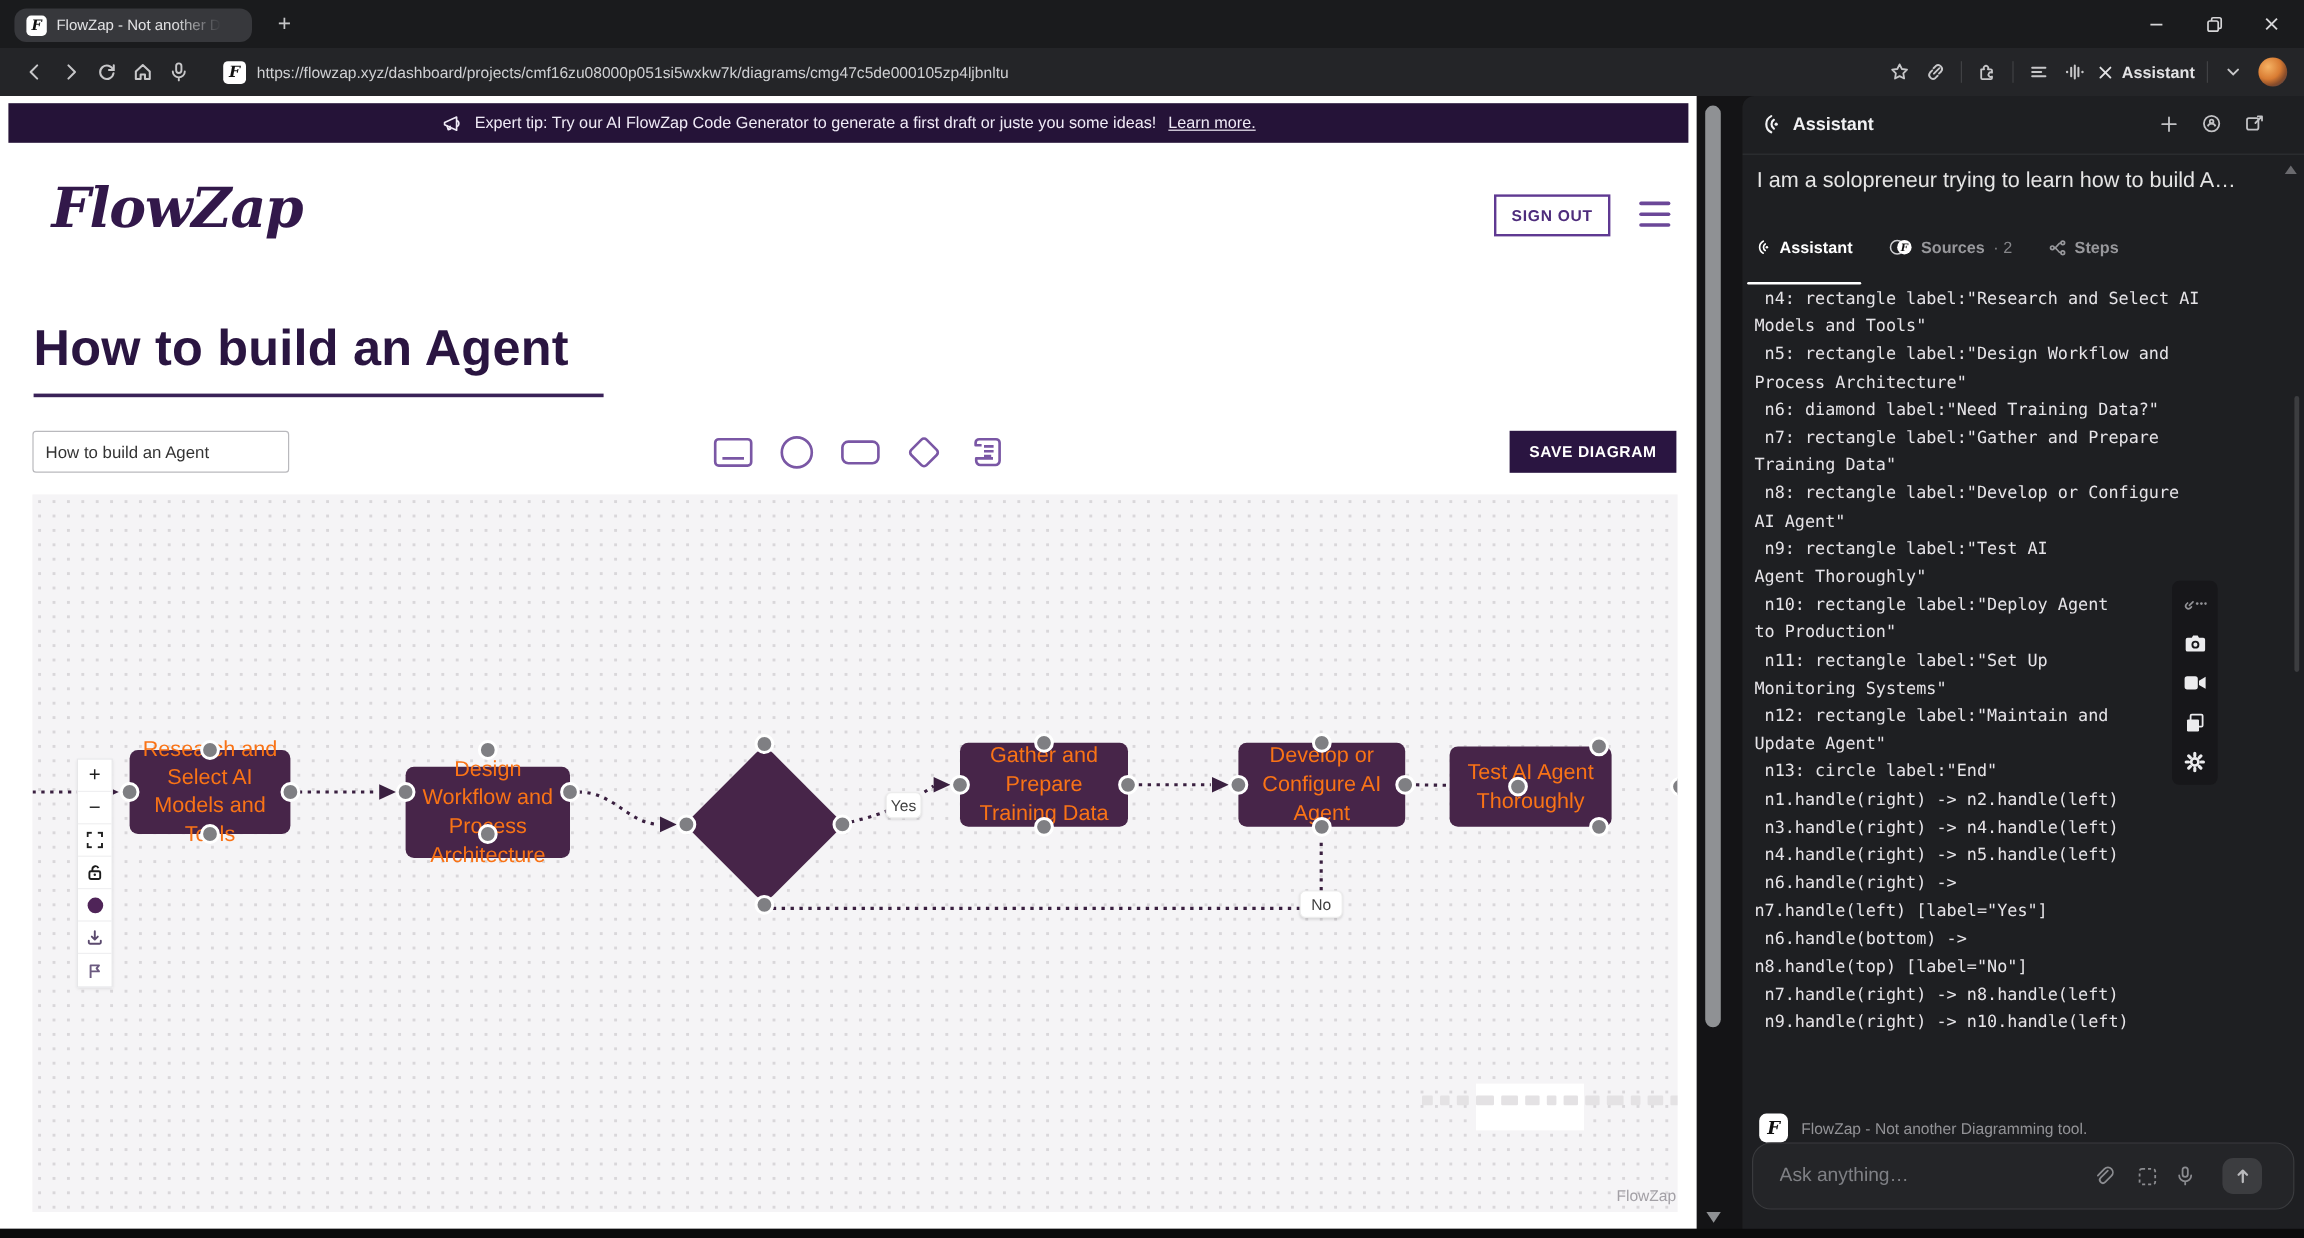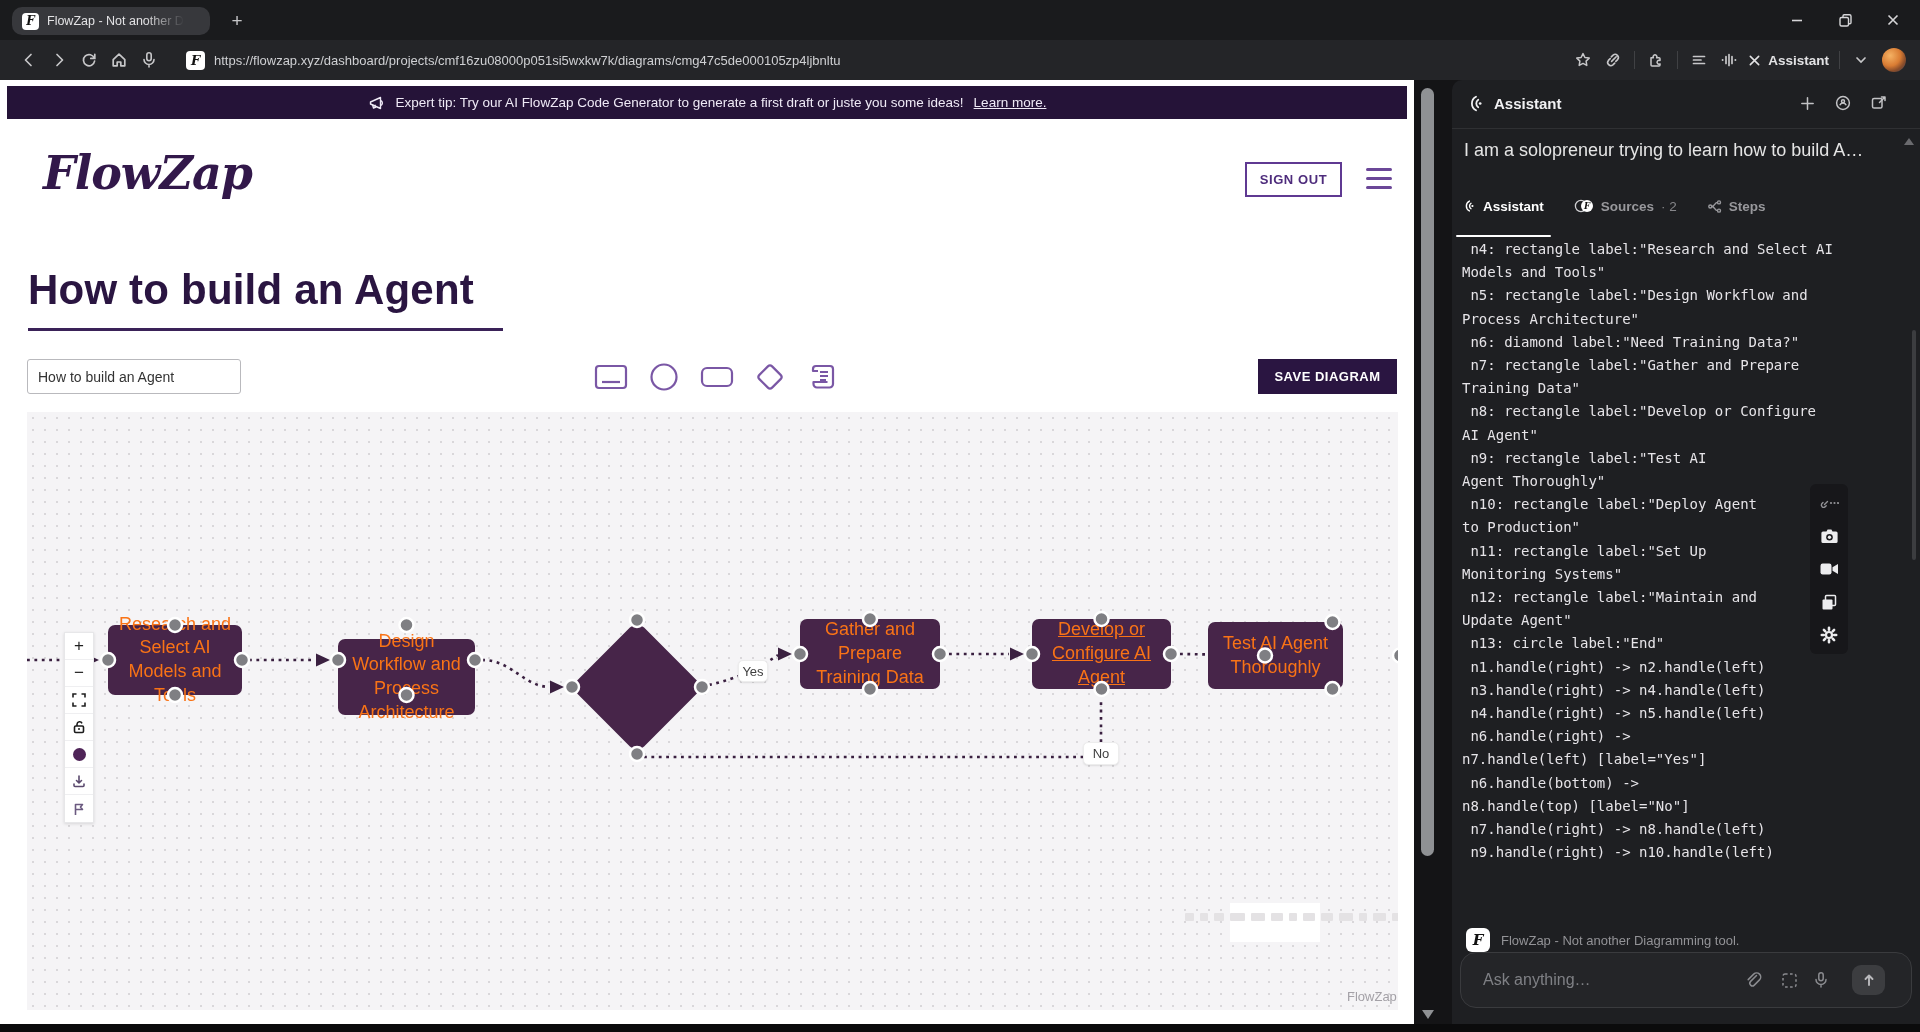--- a/index.html
+++ b/index.html
@@ -272,21 +272,21 @@
         <polygon points="537,275 523,268.5 523,281.5"></polygon>
         <polygon points="765,242 751,235.5 751,248.5"></polygon>
         <polygon points="997,242 983,235.5 983,248.5"></polygon>
         <polygon points="1230,243.5 1216,237 1216,250.5"></polygon>
       </svg>
       <div id="nodes">
           <div class="node" style="left: 81px; top: 213px; width: 134px; height: 70px;">Research and Select AI Models and Tools</div>
           <div class="node" style="left: 311px; top: 227px; width: 137px; height: 76px;">Design Workflow and Process Architecture</div>
           <div class="diamond" style="left: 563px; top: 228px; width: 94px; height: 94px;"></div>
           <div class="node" style="left: 773px; top: 207px; width: 140px; height: 70px;">Gather and Prepare Training Data</div>
-          <div class="node" style="left: 1005px; top: 207px; width: 139px; height: 70px; text-decoration: underline;">Develop or Configure AI Agent</div>
+          <div class="node" style="left: 1005px; top: 207px; width: 139px; height: 70px;">Develop or Configure AI Agent</div>
           <div class="node" style="left: 1181px; top: 210px; width: 135px; height: 67px;">Test AI Agent Thoroughly</div>
         </div>
       <svg id="handles" width="1371" height="598" viewBox="0 0 1371 598">
           <circle cx="81" cy="248" r="7"></circle>
           <circle cx="215" cy="248" r="7"></circle>
           <circle cx="148" cy="213" r="7"></circle>
           <circle cx="148" cy="283" r="7"></circle>
           <circle cx="311" cy="248" r="7"></circle>
           <circle cx="448" cy="248" r="7"></circle>
           <circle cx="379.5" cy="213" r="7"></circle>

